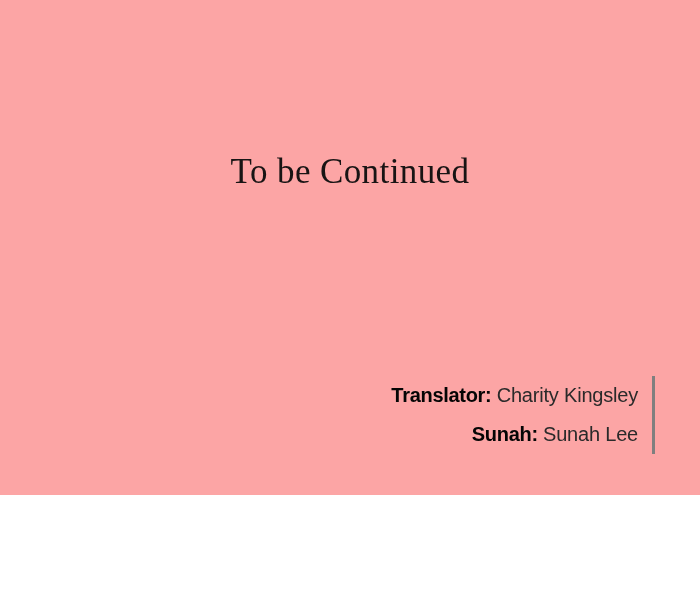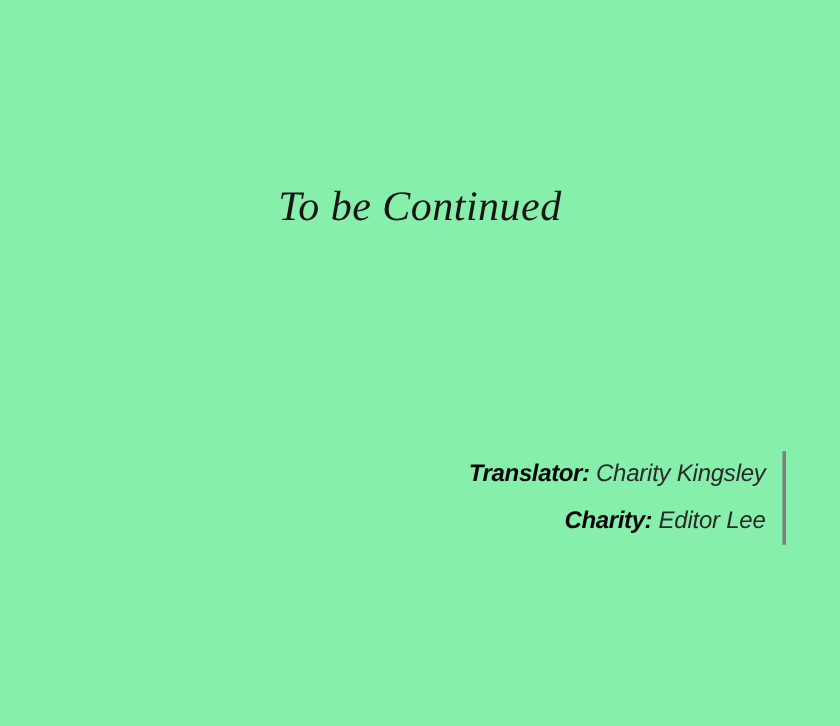--- a/index.html
+++ b/index.html
@@ -12,23 +12,22 @@
     width: 700px;
     height: 605px;
     background: #ffffff;
     font-family: "Liberation Sans", sans-serif;
     overflow: hidden;
   }
 
   .page {
     position: relative;
     width: 700px;
-    height: 605px;
-    background: #86efac;
-    font-style: italic;
+    height: 495px;
+    background: #fca5a5;
   }
 
   
   .endcard-title {
     position: absolute;
     left: 0;
     top: 152px;
     width: 700px;
     text-align: center;
     font-family: "Liberation Serif", "DejaVu Serif", serif;
@@ -78,19 +77,19 @@
 
   <div class="endcard-title">To be Continued</div>
 
   <div class="credits">
 
     <div class="credit-line">
       <span class="credit-role">Translator: </span><span class="credit-name">Charity Kingsley</span>
     </div>
 
     <div class="credit-line">
-      <span class="credit-role">Charity: </span><span class="credit-name">Editor Lee</span>
+      <span class="credit-role">Sunah: </span><span class="credit-name">Sunah Lee</span>
     </div>
 
 
   </div>
 
 </div>
 
 </body></html>

